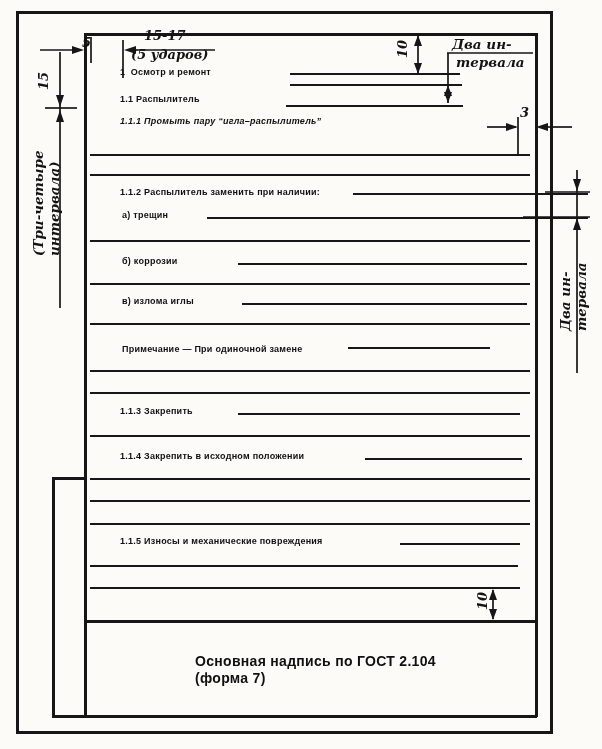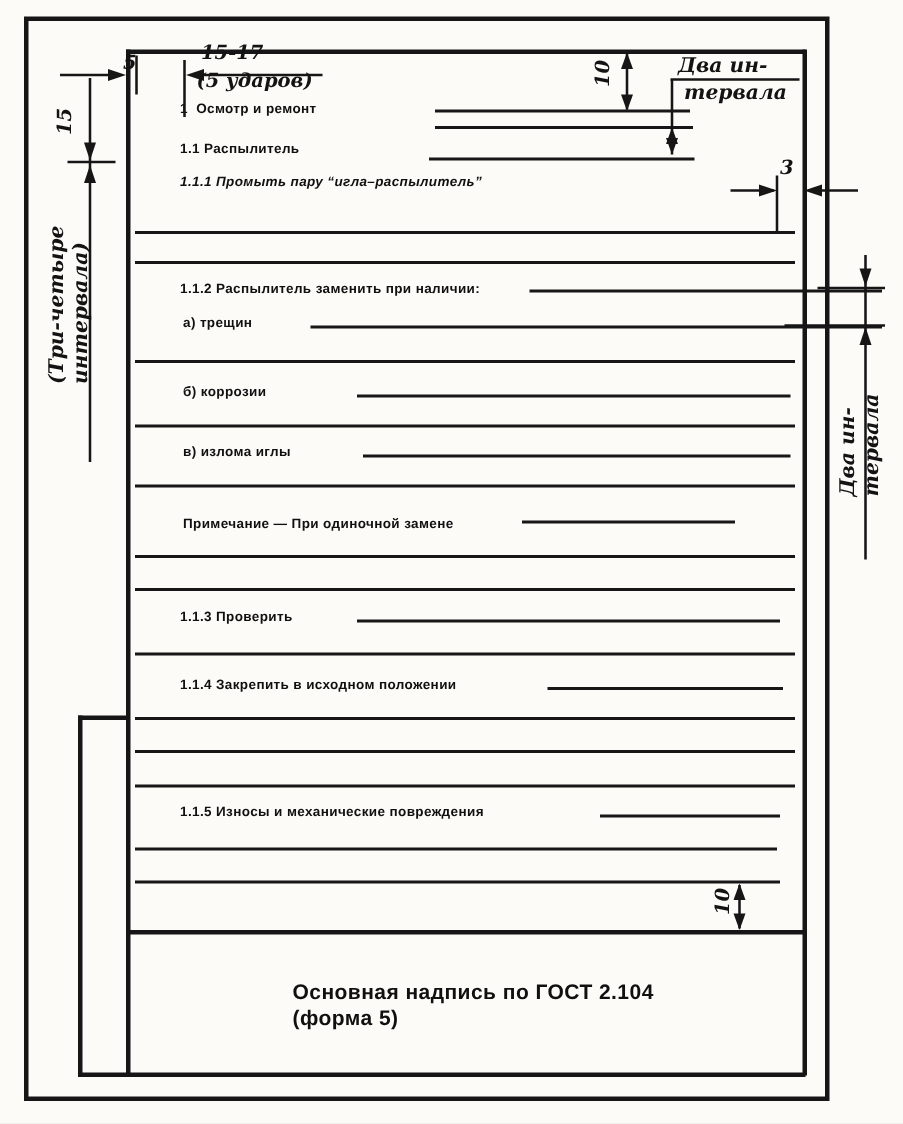--- a/index.html
+++ b/index.html
@@ -71,21 +71,21 @@
 
   <div id="text-layer">
       <div class="doc-text" style="left: 120px; top: 67px;">1  Осмотр и ремонт</div>
       <div class="doc-text" style="left: 120px; top: 94px;">1.1 Распылитель</div>
       <div class="doc-text" style="left: 120px; top: 116px; font-style: italic;">1.1.1 Промыть пару “игла–распылитель”</div>
       <div class="doc-text" style="left: 120px; top: 187px;">1.1.2 Распылитель заменить при наличии:</div>
       <div class="doc-text" style="left: 122px; top: 210px;">а) трещин</div>
       <div class="doc-text" style="left: 122px; top: 256px;">б) коррозии</div>
       <div class="doc-text" style="left: 122px; top: 296px;">в) излома иглы</div>
       <div class="doc-text" style="left: 122px; top: 344px;">Примечание — При одиночной замене</div>
-      <div class="doc-text" style="left: 120px; top: 406px;">1.1.3 Проверить</div>
+      <div class="doc-text" style="left: 120px; top: 406px;">1.1.3 Закрепить</div>
       <div class="doc-text" style="left: 120px; top: 451px;">1.1.4 Закрепить в исходном положении</div>
       <div class="doc-text" style="left: 120px; top: 536px;">1.1.5 Износы и механические повреждения</div>
     </div>
 
   <svg class="dims" width="602" height="749" viewBox="0 0 602 749">
 
     <line x1="40" y1="50" x2="80" y2="50"></line>
     <polygon points="84,50 72,46 72,54"></polygon>
     <line x1="91" y1="37" x2="91" y2="63"></line>
 
@@ -118,34 +118,34 @@
     <line x1="523" y1="217" x2="590" y2="217"></line>
     <polygon points="577,191 573,179 581,179"></polygon>
     <polygon points="577,218 573,230 581,230"></polygon>
 
     <line x1="493" y1="590" x2="493" y2="619"></line>
     <polygon points="493,589 489,600 497,600"></polygon>
     <polygon points="493,620 489,609 497,609"></polygon>
   </svg>
 
   <div class="dim num" style="left:82px;top:35px;">5</div>
-  <div class="dim num" style="left:134px;top:28px;text-align:center;">15-17</div>
+  <div class="dim num" style="left:144px;top:28px;text-align:center;">15-17</div>
   <div class="dim txt" style="left:131px;top:47px;font-size:13px;">(5 ударов)</div>
 
   <div class="dim num rot" style="left:392px;top:42px;width:22px;height:14px;line-height:14px;">10</div>
 
   <div class="dim txt" style="left:452px;top:36px;">Два ин-</div>
   <div class="dim txt" style="left:456px;top:54px;">тервала</div>
 
   <div class="dim num" style="left:520px;top:105px;">3</div>
 
   <div class="dim num rot" style="left:33px;top:74px;width:22px;height:14px;line-height:14px;">15</div>
 
   <div class="dim txt rot2" style="left:-9px;top:185px;width:110px;height:32px;"><span>(Три-четыре</span><br><span>интервала)</span></div>
 
   <div class="dim txt rot2" style="left:526px;top:266px;width:96px;height:34px;"><span>Два ин-</span><br><span>тервала</span></div>
 
   <div class="dim num rot" style="left:472px;top:594px;width:22px;height:14px;line-height:14px;">10</div>
 
   <div class="tb-text" style="left:195px;top:653px;">Основная надпись по ГОСТ 2.104</div>
-  <div class="tb-text" style="left:195px;top:670px;">(форма 5)</div>
+  <div class="tb-text" style="left:195px;top:670px;">(форма 7)</div>
 
 </div>
 
 </body></html>

